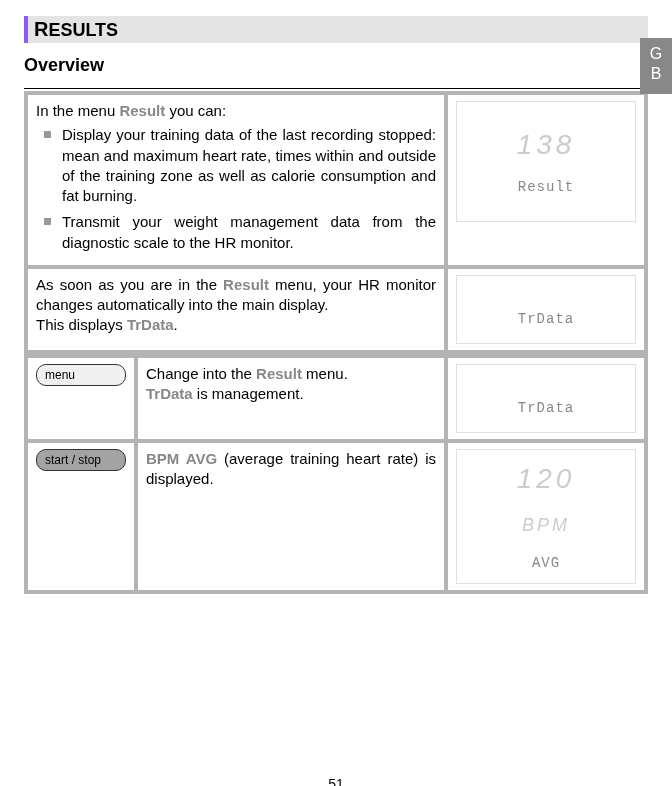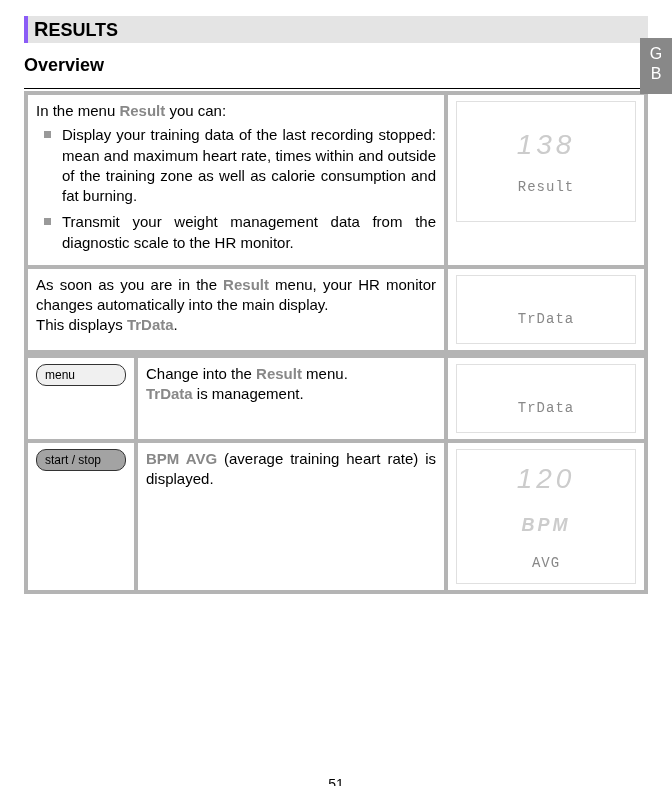--- a/index.html
+++ b/index.html
@@ -6,21 +6,21 @@
 .page{width:672px;height:786px;box-sizing:border-box;padding:0 24px;position:relative}
 .lang-tab{position:absolute;top:22px;right:0;width:32px;height:56px;background:#888;color:#fff;text-align:center;font-size:16px;line-height:20px;padding-top:6px;box-sizing:border-box}
 .section-bar{background:#e4e4e4;border-left:4px solid #8b5cf6;padding:2px 6px;margin-top:16px;font-weight:bold;font-variant:normal}
 .section-bar span{font-size:18px}
 h2{font-size:18px;font-weight:bold;margin:12px 0 2px 0;border-bottom:1px solid #000;padding-bottom:12px}
 table.box{width:100%;border-collapse:separate;border-spacing:0;margin:0;border:2px solid #b4b4b4}
 table.box td{vertical-align:top;padding:6px 8px;border:2px solid #b4b4b4;font-size:15px;line-height:1.35;text-align:justify}
 td.lcd{width:180px;text-align:center;vertical-align:middle;background:#fff}
 .lcd-inner{border:1px solid #e0e0e0;padding:24px 6px;display:flex;flex-direction:column;align-items:center;gap:14px;background:#fff}
 .lcd-num{font-family:"Segoe UI",Arial,sans-serif;font-size:28px;letter-spacing:4px;color:#ccc;font-style:italic;font-weight:300}
-.lcd-unit{font-family:"Segoe UI",Arial,sans-serif;font-size:18px;letter-spacing:3px;color:#ccc;font-style:italic;font-weight:700;text-transform:uppercase}
+.lcd-unit{font-family:"Segoe UI",Arial,sans-serif;font-size:18px;letter-spacing:3px;color:#ccc;font-style:italic;font-weight:400;text-transform:uppercase}
 .lcd-text{font-family:"Courier New",monospace;font-size:14px;letter-spacing:1px;color:#888}
 .emph{color:#888;font-weight:bold}
 ul{margin:4px 0 4px 8px;padding:0;list-style:none}
 ul li{position:relative;padding-left:18px;margin-bottom:6px;text-align:justify}
 ul li:before{content:"";position:absolute;left:0;top:6px;width:7px;height:7px;background:#999}
 .btn-col{width:90px;text-align:center;vertical-align:top}
 .btn{display:inline-block;min-width:72px;padding:2px 8px;border:1px solid #333;border-radius:10px;background:#f0f0f0;font-size:12px;line-height:16px}
 .btn.dark{background:#a3a3a3}
 .footer-num{position:absolute;bottom:10px;left:0;right:0;text-align:center;font-size:14px}
 </style>

